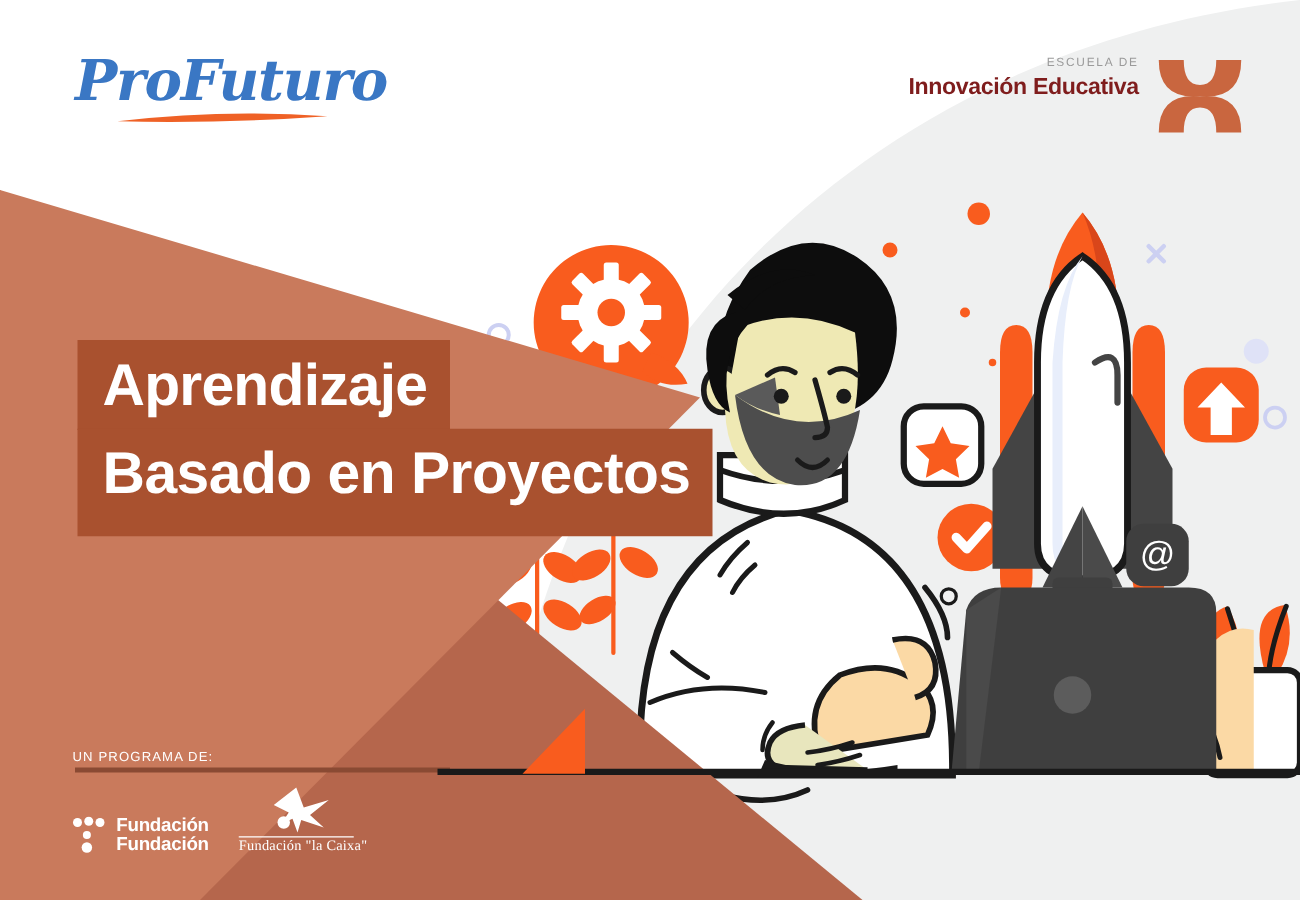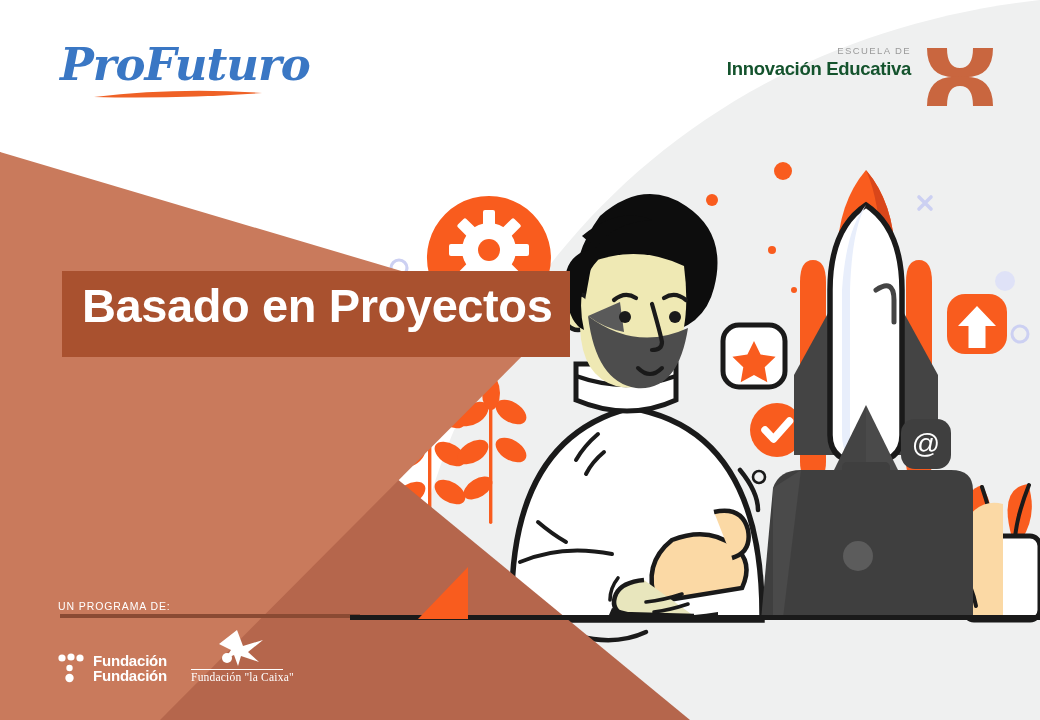--- a/index.html
+++ b/index.html
@@ -21,21 +21,21 @@
   .logo-pf .word{
     font-family:"DejaVu Serif",serif;
     font-style:italic;font-weight:700;font-size:45px;color:#3a77c4;
     letter-spacing:-1px;line-height:54px;white-space:nowrap;
   }
   .logo-pf .swoosh{position:absolute;left:32px;top:52px;width:172px;height:9px;}
 
   .eie{position:absolute;right:45px;top:46px;height:62px;display:flex;gap:14px;}
   .eie-txt{text-align:right;line-height:1;}
   .eie-small{font-size:9.5px;letter-spacing:1.4px;color:#9a9a9a;font-weight:400;margin-bottom:4px;}
-  .eie-big{font-size:18.5px;font-weight:700;color:#14532d;letter-spacing:-0.3px;white-space:nowrap;}
+  .eie-big{font-size:18.5px;font-weight:700;color:#7f1d1d;letter-spacing:-0.3px;white-space:nowrap;}
   .eie-x{width:70px;height:62px;}
 
   
   .title-wrap{position:absolute;left:62px;top:272px;}
   .t-line1{display:inline-block;background:#a9512f;color:#ffffff;font-weight:700;
     font-size:47px;line-height:1;padding:12px 18px 13px 20px;letter-spacing:-0.6px;}
   .t-line2{display:inline-block;background:#a9512f;color:#ffffff;font-weight:700;
     font-size:47px;line-height:1;padding:11px 18px 28px 20px;letter-spacing:-0.4px;margin-top:-1px;}
 
   
@@ -270,20 +270,21 @@
       <div class="eie-small">ESCUELA DE</div>
       <div class="eie-big">Innovación Educativa</div>
     </div>
     <svg class="eie-x" viewBox="0 0 70 62">
       <path d="M2 2 L22 2 Q22 22 35 22 Q48 22 48 2 L68 2 Q68 34 35 31 Q2 34 2 2 Z" fill="#c9663f"></path>
       <path d="M2 60 L22 60 Q22 40 35 40 Q48 40 48 60 L68 60 Q68 28 35 31 Q2 28 2 60 Z" fill="#c9663f"></path>
     </svg>
   </div>
 
   <div class="title-wrap">
+    <div><span class="t-line1">Aprendizaje</span></div>
     <div><span class="t-line2">Basado en Proyectos</span></div>
   </div>
 
   <div class="prog">
     <div class="prog-label">UN PROGRAMA DE:</div>
     <div class="prog-row">
       <div class="tf">
         <svg class="tf-dots" viewBox="0 0 26 30">
           <circle cx="4" cy="5" r="3.6" fill="#fff"></circle>
           <circle cx="13" cy="4" r="3.6" fill="#fff"></circle>

